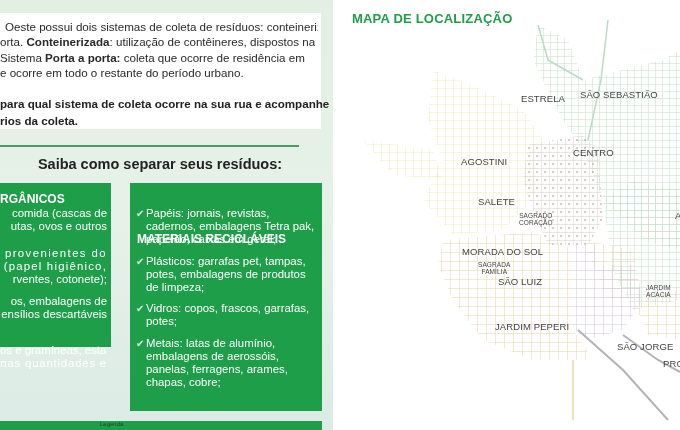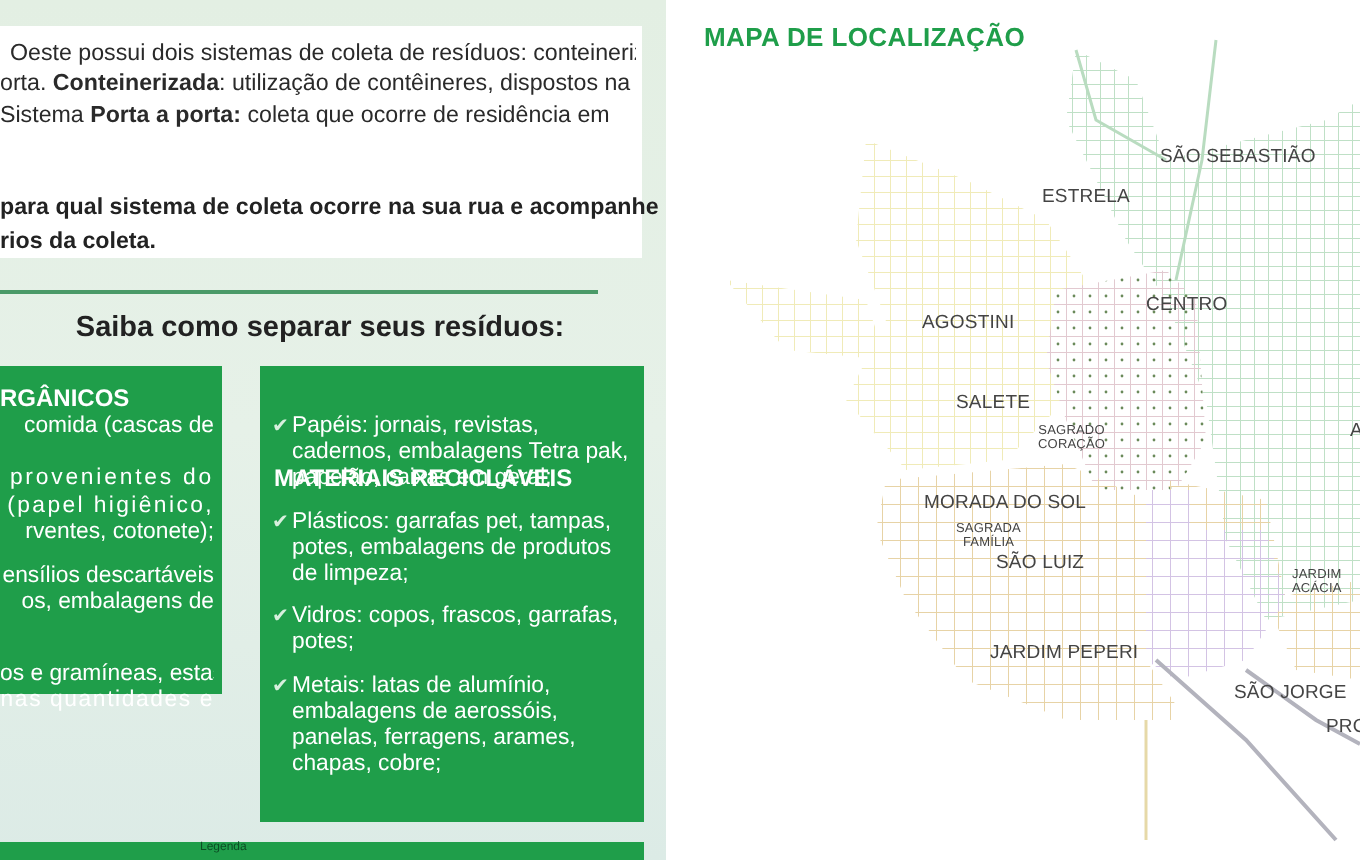--- a/index.html
+++ b/index.html
@@ -32,41 +32,43 @@
 </style>
 </head>
 <body>
 
 <div class="left">
   <div class="infobox">
     <div class="info-p">
       <div style="padding-left:5px">Oeste possui dois sistemas de coleta de resíduos: conteineriza-</div>
       <div><span>orta. </span><b>Conteinerizada</b><span>: utilização de contêineres, dispostos na</span></div>
       <div><span>Sistema </span><b>Porta a porta:</b><span> coleta que ocorre de residência em</span></div>
+      <div>e ocorre em todo o restante do período urbano.</div>
     </div>
     <div class="info-cta">
       <div>para qual sistema de coleta ocorre na sua rua e acompanhe</div>
       <div>rios da coleta.</div>
     </div>
   </div>
 
   <div class="divider"></div>
   <div class="sep-title">Saiba como separar seus resíduos:</div>
 
   <div class="gbox org">
     <h3>RGÂNICOS</h3>
     <div class="org-lines">
       <div>comida (cascas de</div>
+      <div>utas, ovos e outros</div>
       <div></div>
       <div style="letter-spacing:1.4px">provenientes do</div>
       <div style="letter-spacing:1.2px">(papel higiênico,</div>
       <div>rventes, cotonete);</div>
       <div style="height:9px"></div>
+      <div>os, embalagens de</div>
       <div>ensílios descartáveis</div>
-      <div>os, embalagens de</div>
       <div></div>
       <div style="height:9px"></div>
       <div>os e gramíneas, estas</div>
       <div style="letter-spacing:0.8px">nas quantidades e</div>
     </div>
   </div>
 
   <div class="gbox rec">
     <h3>MATERIAIS RECICLÁVEIS</h3>
     <div class="rec-list">
@@ -130,21 +132,21 @@
 
     <path d="M245 330 L290 370 L335 420" fill="none" stroke="#b3b3bd" stroke-width="2"></path>
     <path d="M290 335 L325 360 L347 372" fill="none" stroke="#b3b3bd" stroke-width="2"></path>
     <path d="M240 360 L240 420" fill="none" stroke="#e6d9a8" stroke-width="1.5"></path>
     <path d="M205 25 L215 60 L250 80" fill="none" stroke="#b9dcc0" stroke-width="1.5"></path>
     <path d="M275 20 L268 80 L255 140" fill="none" stroke="#b9dcc0" stroke-width="1.5"></path>
   </svg>
 
   <div class="map-title">MAPA DE LOCALIZAÇÃO</div>
 
-  <div class="lbl" style="left:247px;top:73px">SÃO SEBASTIÃO</div>
+  <div class="lbl" style="left:247px;top:89px">SÃO SEBASTIÃO</div>
   <div class="lbl" style="left:188px;top:93px">ESTRELA</div>
   <div class="lbl" style="left:128px;top:156px">AGOSTINI</div>
   <div class="lbl" style="left:240px;top:147px">CENTRO</div>
   <div class="lbl" style="left:145px;top:196px">SALETE</div>
   <div class="lbl sm" style="left:186px;top:212px"><span>SAGRADO</span><br><span>CORAÇÃO</span></div>
   <div class="lbl" style="left:129px;top:246px">MORADA DO SOL</div>
   <div class="lbl sm" style="left:145px;top:261px"><span>SAGRADA</span><br><span>FAMÍLIA</span></div>
   <div class="lbl" style="left:165px;top:276px">SÃO LUIZ</div>
   <div class="lbl" style="left:162px;top:321px">JARDIM PEPERI</div>
   <div class="lbl sm" style="left:313px;top:284px"><span>JARDIM</span><br><span>ACÁCIA</span></div>

